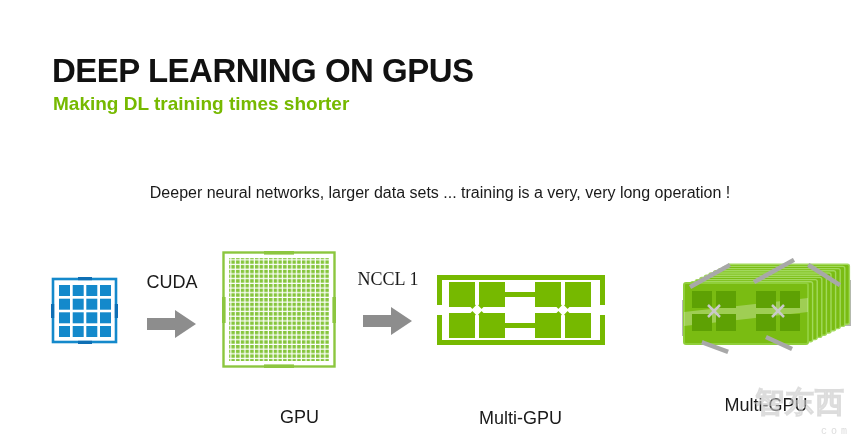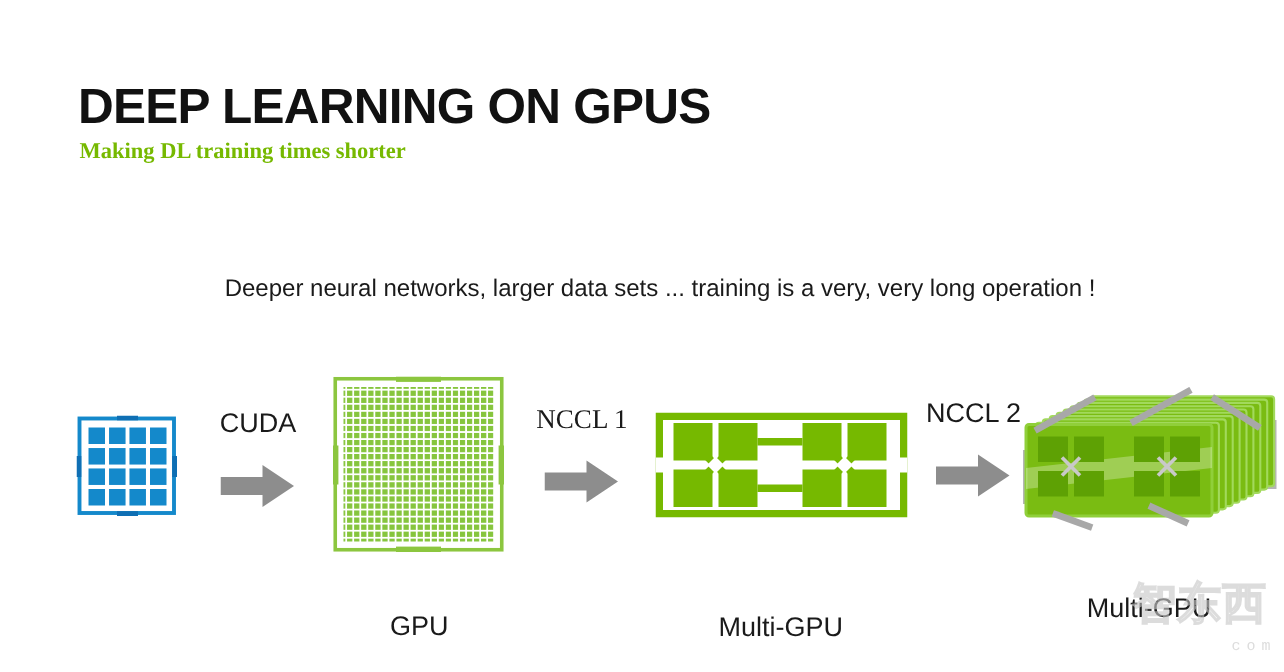--- a/index.html
+++ b/index.html
@@ -25,22 +25,22 @@
     font-family:"Liberation Sans","DejaVu Sans",sans-serif;
     color:var(--text-dark);
   }
   .title{
     position:absolute;left:52px;top:52px;
     font-size:33px;font-weight:700;letter-spacing:-0.5px;
     color:#111;white-space:nowrap;
   }
   .subtitle{
     position:absolute;left:53px;top:93px;
-    font-size:15px;font-weight:700;
-    color:var(--nv-green);white-space:nowrap;font-family:Liberation Serif, serif;
+    font-size:19px;font-weight:700;
+    color:var(--nv-green);white-space:nowrap;
   }
   .body-text{
     position:absolute;left:0;top:184px;width:880px;
     text-align:center;
     font-size:16px;color:var(--text-dark);white-space:nowrap;
   }
   .stage-icon{position:absolute;}
   .icon-cpu{left:51px;top:277px;width:67px;height:67px;}
   .icon-gpu{left:222px;top:251px;width:114px;height:117px;}
   .icon-mgpu{left:437px;top:275px;width:168px;height:70px;}
@@ -51,21 +51,21 @@
     display:block;margin-bottom:16px;
   }
   .arrow-cuda{left:142px;top:272px;width:60px;}
   .arrow-nccl1{left:356px;top:269px;width:64px;font-family:Liberation Serif, serif;}
   .arrow-nccl2{left:617px;top:265px;width:64px;}
   .block-arrow{display:block;margin:0 auto;}
   .stage-label{
     position:absolute;font-size:18px;color:var(--text-dark);white-space:nowrap;
   }
   .label-cpu{left:23px;top:407px;}
-  .label-gpu{left:260px;top:407px;}
+  .label-gpu{left:280px;top:407px;}
   .label-mgpu{left:479px;top:408px;}
   .label-mnode{left:706px;top:395px;width:120px;text-align:center;line-height:20px;white-space:normal;}
   .watermark{
     position:absolute;left:755px;top:383px;width:100px;height:60px;
     color:var(--watermark-gray);opacity:0.62;
     pointer-events:none;
   }
   .watermark .wm-chars{
     font-size:29px;font-weight:700;letter-spacing:1px;
     -webkit-text-stroke:1px var(--watermark-gray);
@@ -163,26 +163,20 @@
         <rect x="42" y="38" width="26" height="25"></rect>
       <rect x="98" y="7" width="26" height="25"></rect>
         <rect x="128" y="7" width="26" height="25"></rect>
       <rect x="98" y="38" width="26" height="25"></rect>
         <rect x="128" y="38" width="26" height="25"></rect>
     </g>
     <rect x="36" y="31" width="8" height="8" fill="#ffffff" transform="rotate(45 40 35)"></rect>
     <rect x="122" y="31" width="8" height="8" fill="#ffffff" transform="rotate(45 126 35)"></rect>
   </svg>
 
-  <div class="arrow-group arrow-nccl2">
-    <span class="arrow-label">NCCL 2</span>
-    <svg class="block-arrow" width="50" height="30" viewBox="0 0 50 30">
-      <polygon class="fill-arrow" points="0,9 28,9 28,1 49,15 28,29 28,21 0,21"></polygon>
-    </svg>
-  </div>
 
   <svg class="stage-icon icon-mnode" viewBox="0 0 170 96">
     <rect x="156" y="22" width="13" height="46" fill="var(--cap-gray)"></rect>
     <g>
       <rect x="45.4" y="6.2" width="122" height="60" rx="2" fill="var(--board-green)" stroke="#a2d95c" stroke-width="1.4"></rect>
       <rect x="40.8" y="8.4" width="122" height="60" rx="2" fill="var(--board-green)" stroke="#a2d95c" stroke-width="1.4"></rect>
       <rect x="36.2" y="10.6" width="122" height="60" rx="2" fill="var(--board-green)" stroke="#a2d95c" stroke-width="1.4"></rect>
       <rect x="31.6" y="12.8" width="122" height="60" rx="2" fill="var(--board-green)" stroke="#a2d95c" stroke-width="1.4"></rect>
       <rect x="27" y="15" width="122" height="60" rx="2" fill="var(--board-green)" stroke="#a2d95c" stroke-width="1.4"></rect>
       <rect x="22.4" y="17.2" width="122" height="60" rx="2" fill="var(--board-green)" stroke="#a2d95c" stroke-width="1.4"></rect>

